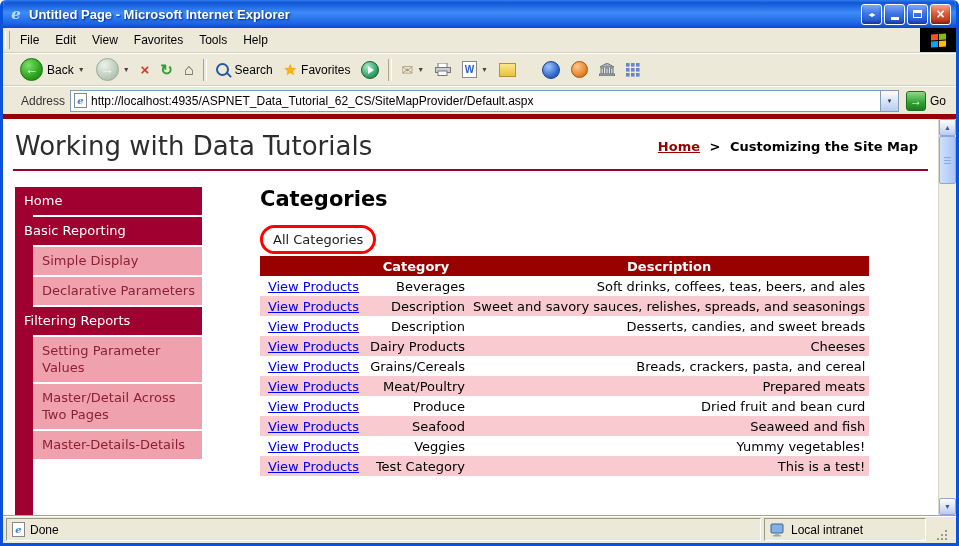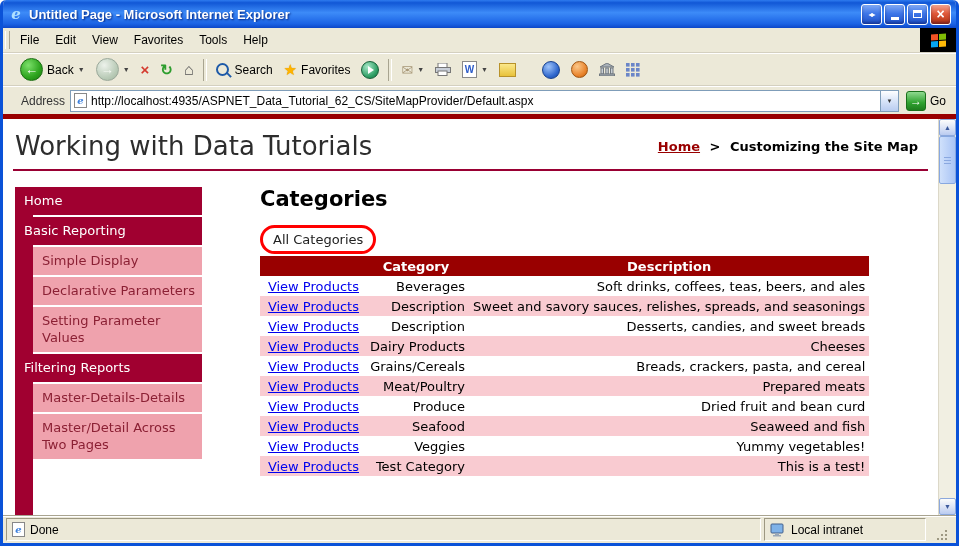--- a/index.html
+++ b/index.html
@@ -287,24 +287,24 @@
       </div>
 
       <div class="rule"></div>
 
       <div class="content">
         <div class="sidebar" id="sidebar">
             <div class="nav-item level1">Home</div>
             <div class="nav-item level1">Basic Reporting</div>
             <div class="nav-item level2">Simple Display</div>
             <div class="nav-item level2">Declarative Parameters</div>
+            <div class="nav-item level1">Filtering Reports</div>
             <div class="nav-item level2">Setting Parameter Values</div>
-            <div class="nav-item level1">Filtering Reports</div>
+            <div class="nav-item level2">Master/Detail Across Two Pages</div>
             <div class="nav-item level2">Master-Details-Details</div>
-            <div class="nav-item level2">Master/Detail Across Two Pages</div>
           </div>
         <div class="main">
           <div class="heading">Categories</div>
           <span class="all-cats">All Categories</span>
           <table class="grid">
             <colgroup>
                 <col style="width:103px">
                 <col style="width:106px">
                 <col>
               </colgroup>

